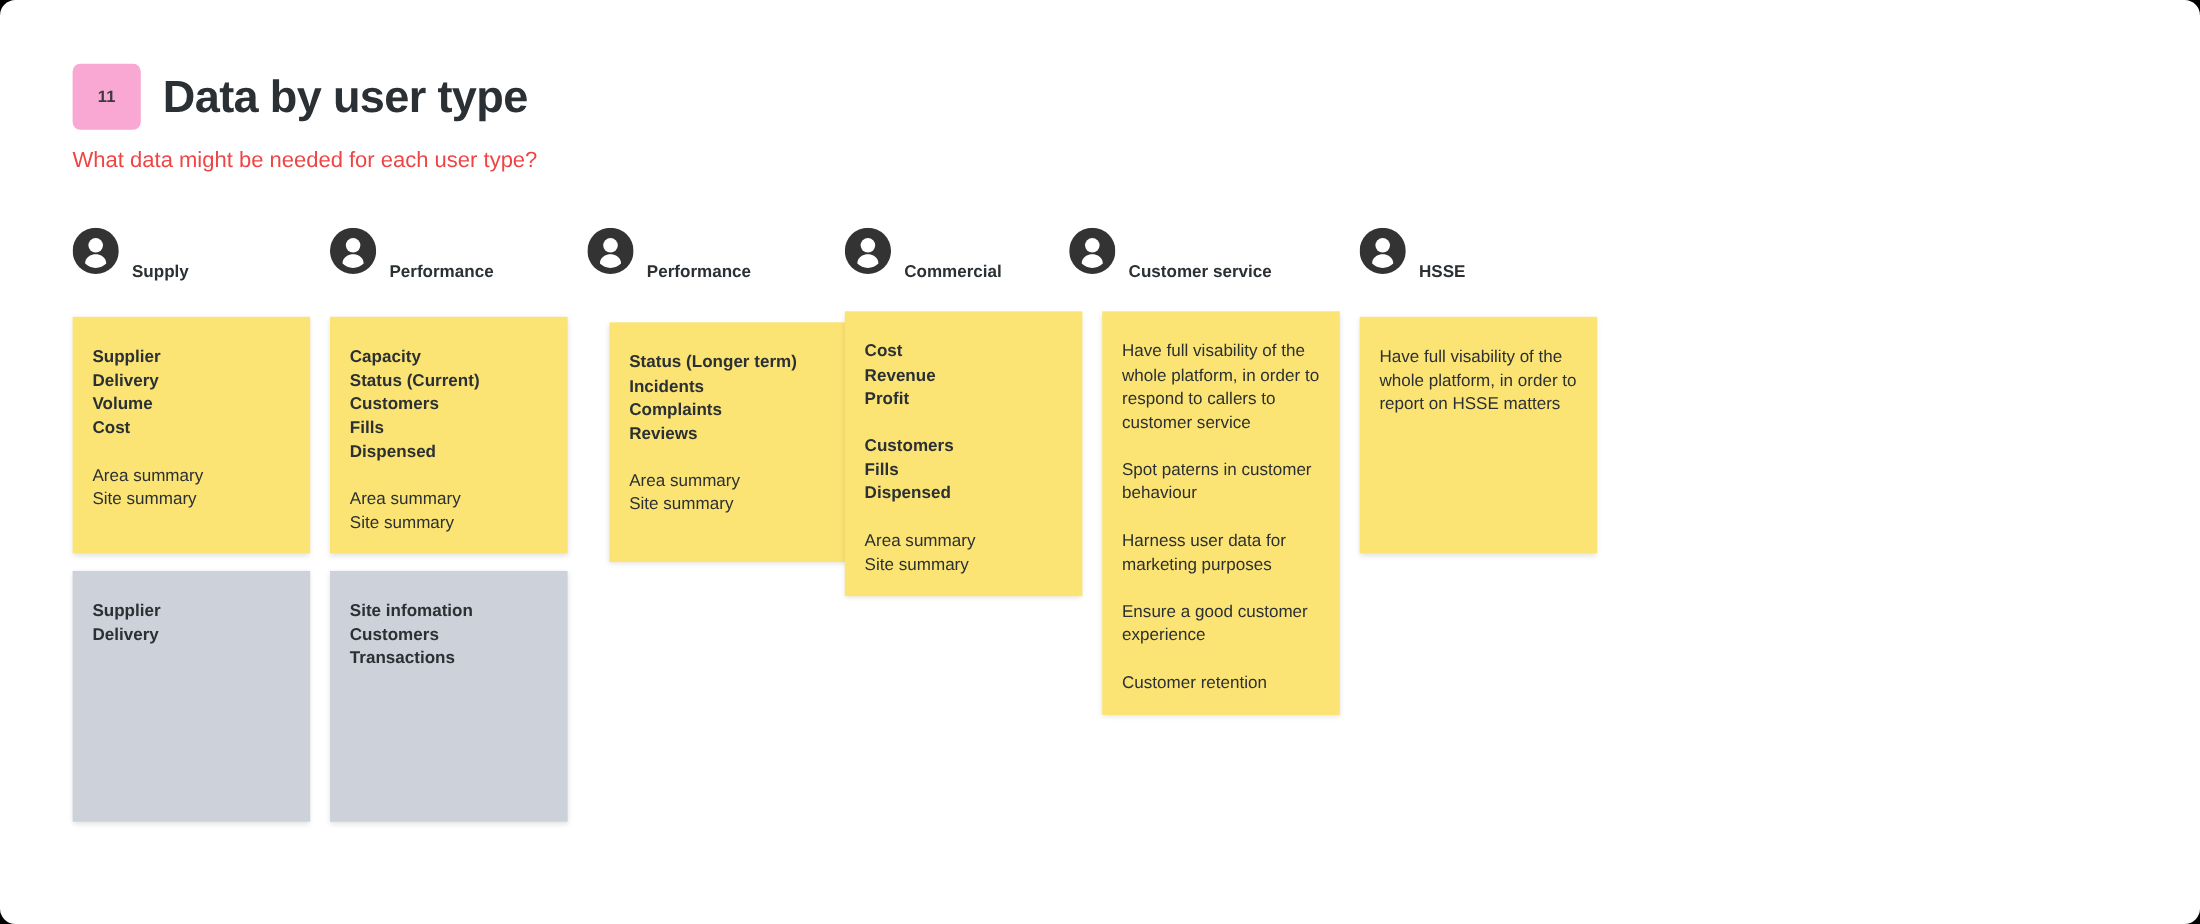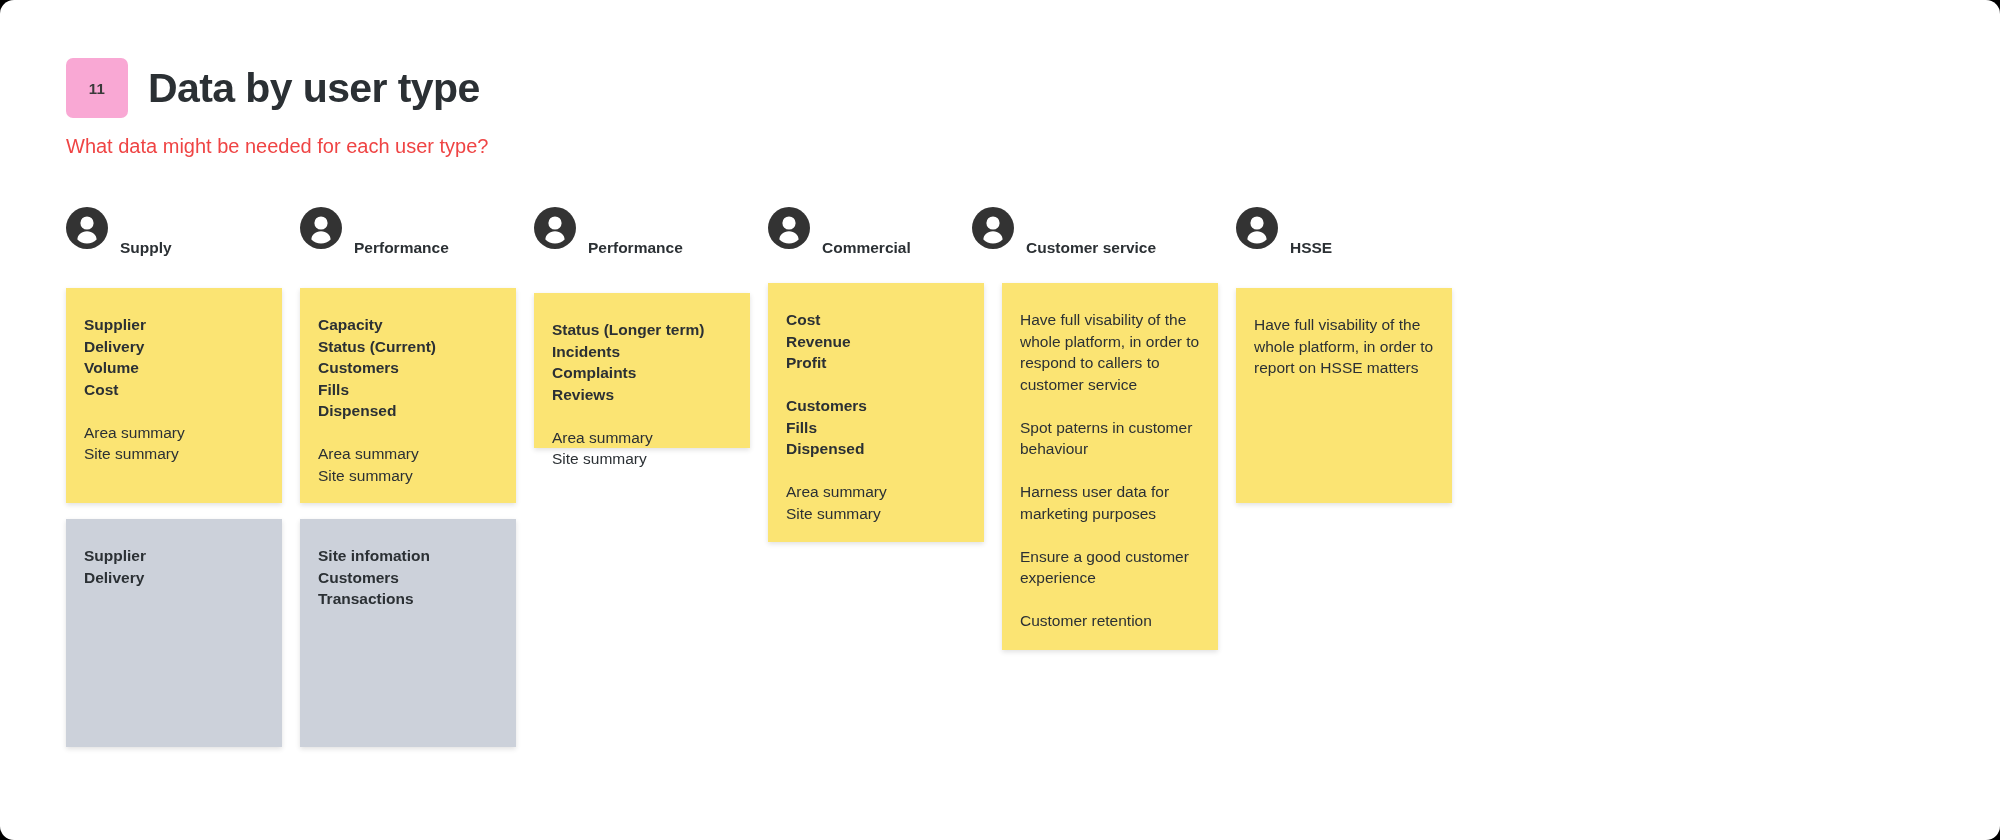--- a/index.html
+++ b/index.html
@@ -123,21 +123,21 @@
       <div class="column" style="left: 534px;">
         <div class="col-head">
           <span class="avatar"><svg viewBox="0 0 42 42" width="42" height="42" aria-hidden="true">
               <circle cx="21" cy="21" r="21" fill="#333333"></circle>
               <circle cx="21" cy="16" r="6.6" fill="#ffffff"></circle>
               <path d="M21 24.2c-5.5 0-9.6 3.6-9.6 8.4 2.5 2.5 5.9 4 9.6 4s7.1-1.5 9.6-4c0-4.8-4.1-8.4-9.6-8.4z" fill="#ffffff"></path>
             </svg></span>
           <span class="col-label">Performance</span>
         </div>
       </div>
-      <div class="card yellow" style="left: 534px; top: 293px; height: 155px;">
+      <div class="card yellow" style="left: 554px; top: 293px; height: 218px;">
         <p class="b">Status (Longer term)</p>
         <p class="b">Incidents</p>
         <p class="b">Complaints</p>
         <p class="b">Reviews</p>
         <p class="spacer"></p>
         <p class="">Area summary</p>
         <p class="">Site summary</p>
       </div>
       <div class="column" style="left: 768px; text-align: right;">
         <div class="col-head">

